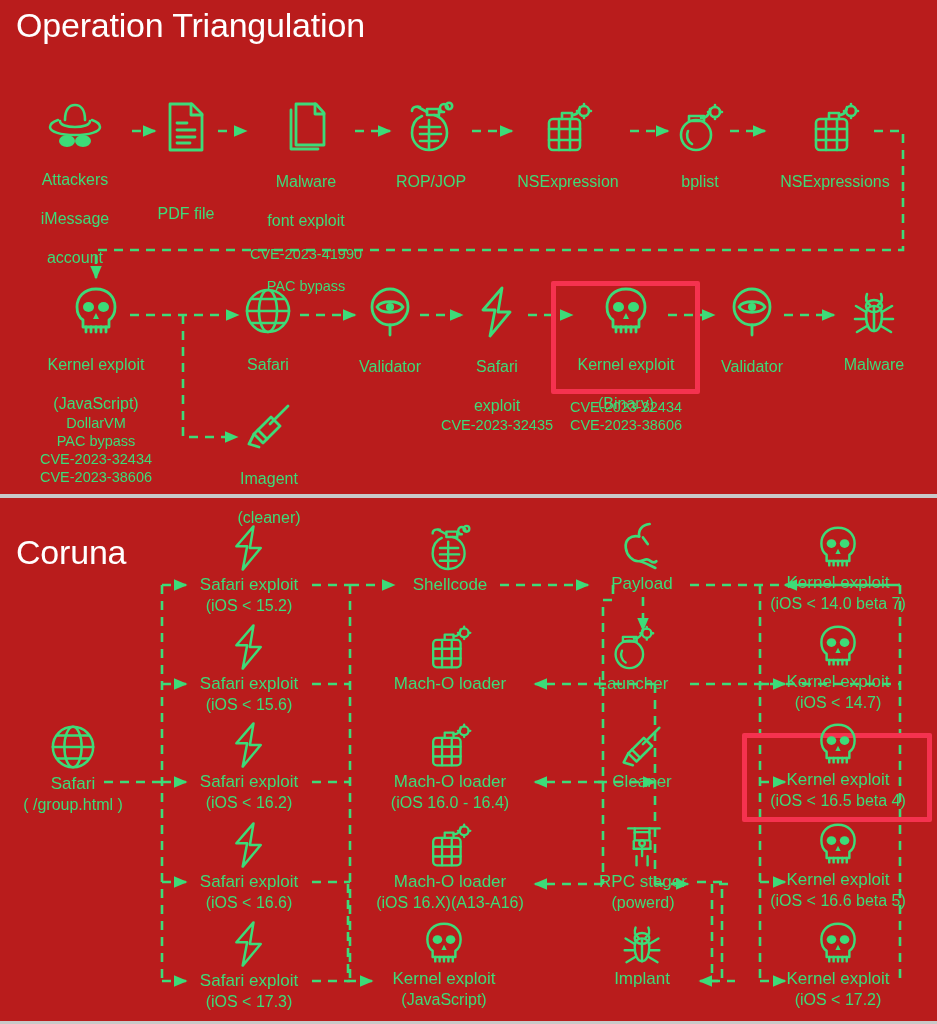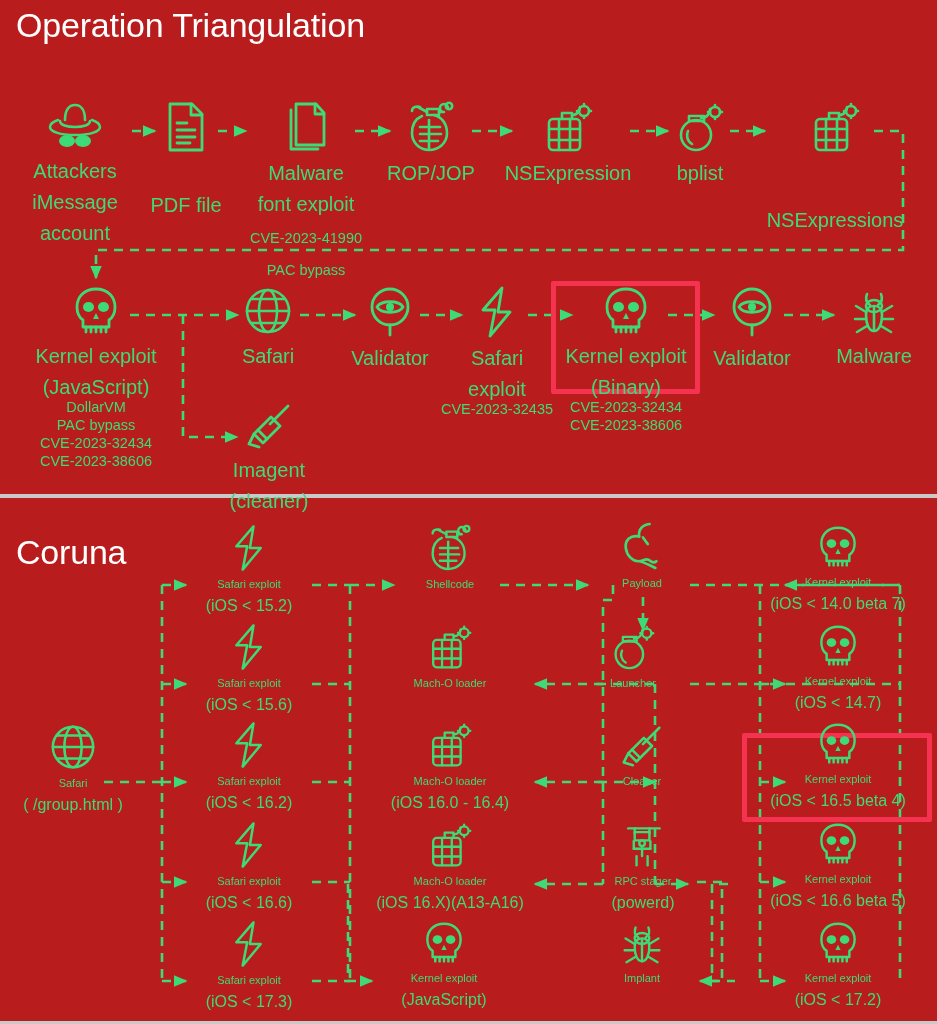--- a/index.html
+++ b/index.html
@@ -46,25 +46,25 @@
   .node {
     position: absolute;
     display: flex;
     flex-direction: column;
     align-items: center;
     color: #3ddb78;
   }
   .node .icon { line-height: 0; }
   .node .icon svg { display: block; }
   .node .label {
-    font-size: 20px;
+    font-size: 16px;
     line-height: 21px;
     text-align: center;
     white-space: nowrap;
-    margin-top: 10px;
+    margin-top: 18px;
   }
   .node .sub {
     font-size: 14.5px;
     line-height: 18px;
     text-align: center;
     white-space: nowrap;
     margin-top: 14px;
   }
   .node .cves {
     font-size: 14.5px;
@@ -76,21 +76,21 @@
   
   .cnode {
     position: absolute;
     display: flex;
     flex-direction: column;
     align-items: center;
     color: #3ddb78;
   }
   .cnode .icon { line-height: 0; }
   .cnode .l1 {
-    font-size: 11px; line-height: 21px;
+    font-size: 17px; line-height: 21px;
     white-space: nowrap; margin-top: 2px;
   }
   .cnode .l2 {
     font-size: 16px; line-height: 21px;
     white-space: nowrap; text-align: center;
   }
 
   .hl-box {
     position: absolute;
     border: 5px solid #f5324f;
@@ -272,21 +272,21 @@
         <path d="M13,20 H28 V15 H13 Z"></path>
         <path d="M25,17 C32,17 34,11 34,8"></path>
         <circle cx="39" cy="11" r="5"></circle>
         <path d="M39,4 V6 M39,16 V18 M32,11 H34 M44,11 H46"></path>
         <path d="M12,30 C10,34 11,40 16,43"></path>
       </svg>
     </span>
     <span class="label">bplist</span>
   </div>
 
-  <div class="node" style="left:752px; top:101px; width:166px;gap:47px;">
+  <div class="node" style="left:752px; top:101px; width:166px;">
     <span class="icon">
       <svg width="52" height="52" viewBox="0 0 52 52" fill="none" stroke="#3ddb78" stroke-width="2.6" stroke-linecap="round" stroke-linejoin="round">
         <rect x="7" y="18" width="31" height="31" rx="4"></rect>
         <path d="M7,28 H38"></path>
           <path d="M7,39 H38"></path>
         <path d="M17,18 V49"></path>
           <path d="M28,18 V49"></path>
         <path d="M20,18 V12 H30 V18"></path>
         <path d="M30,14 C36,14 38,9 38,6"></path>
         <circle cx="42" cy="10" r="5"></circle>

